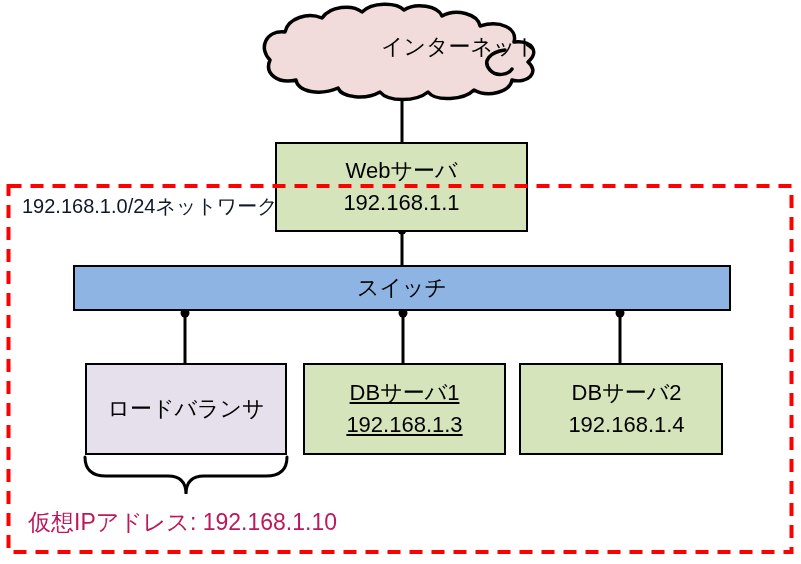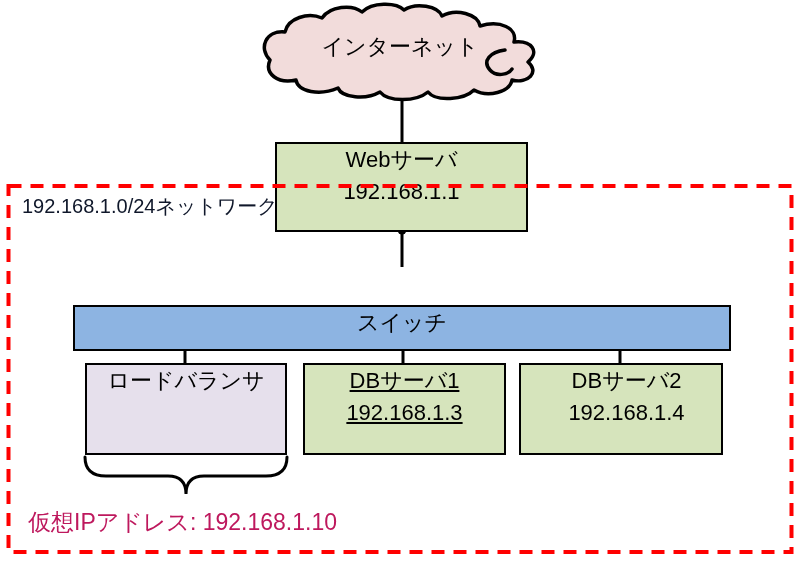--- a/index.html
+++ b/index.html
@@ -20,42 +20,43 @@
   #base-layer { z-index: 1; }
   #overlay-layer { z-index: 3; pointer-events: none; }
 
   .node {
     position: absolute;
     box-sizing: border-box;
     border: 2.5px solid #000;
     display: flex;
     flex-direction: column;
     align-items: center;
+    justify-content: center;
     text-align: center;
     z-index: 2;
   }
   .node .line1, .node .line2 {
     font-size: 22px;
     line-height: 32px;
     white-space: nowrap;
   }
   .fill-green    { background: #d6e4bc; }
-  .fill-blue     { background: #8db4e2; margin-top: 40px; }
+  .fill-blue     { background: #8db4e2; }
   .fill-lavender { background: #e6e0ec; }
 
   #web-server    { left: 275px; top: 142px; width: 253px; height: 90px; }
   #switch-bar    { left: 73px;  top: 265px; width: 658px; height: 46px; }
   #load-balancer { left: 85px;  top: 363px; width: 202px; height: 92px; }
   #db-server-1   { left: 303px; top: 363px; width: 203px; height: 92px; text-decoration: underline; }
   #db-server-2   { left: 519px; top: 363px; width: 204px; height: 92px; padding-left: 11px; }
 
   .cloud-label {
     position: absolute;
     left: 262px; top: 33px; width: 276px;
-    text-align: center;
+    text-align: right;
     font-size: 22px;
     line-height: 28px;
     z-index: 2;
     white-space: nowrap;
   }
   .net-label {
     position: absolute;
     left: 22px; top: 193px;
     font-size: 20px;
     line-height: 26px;

